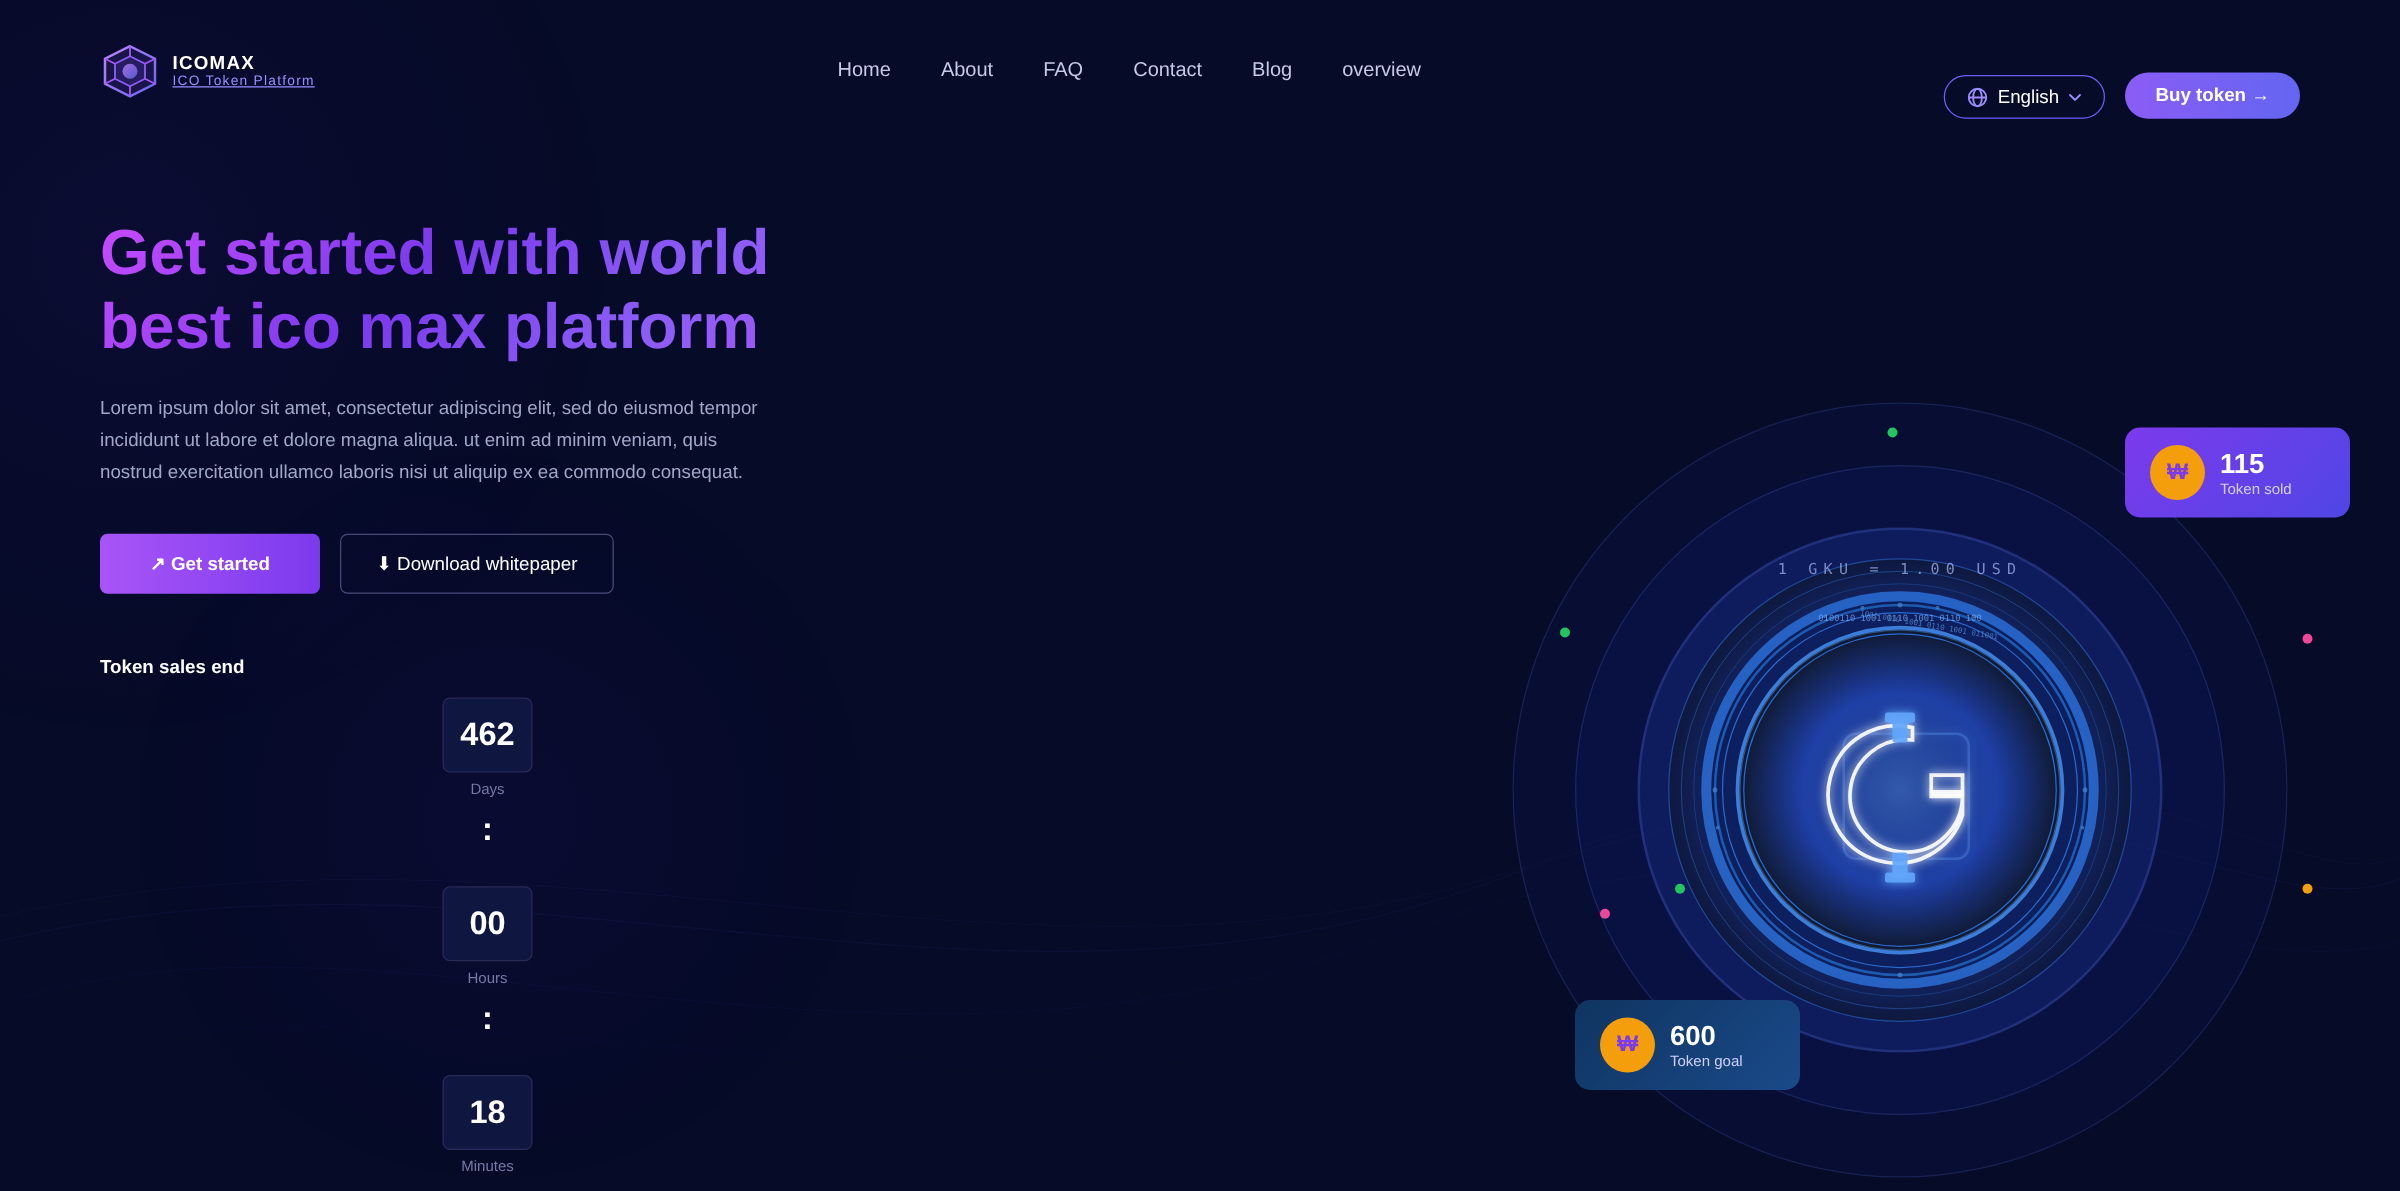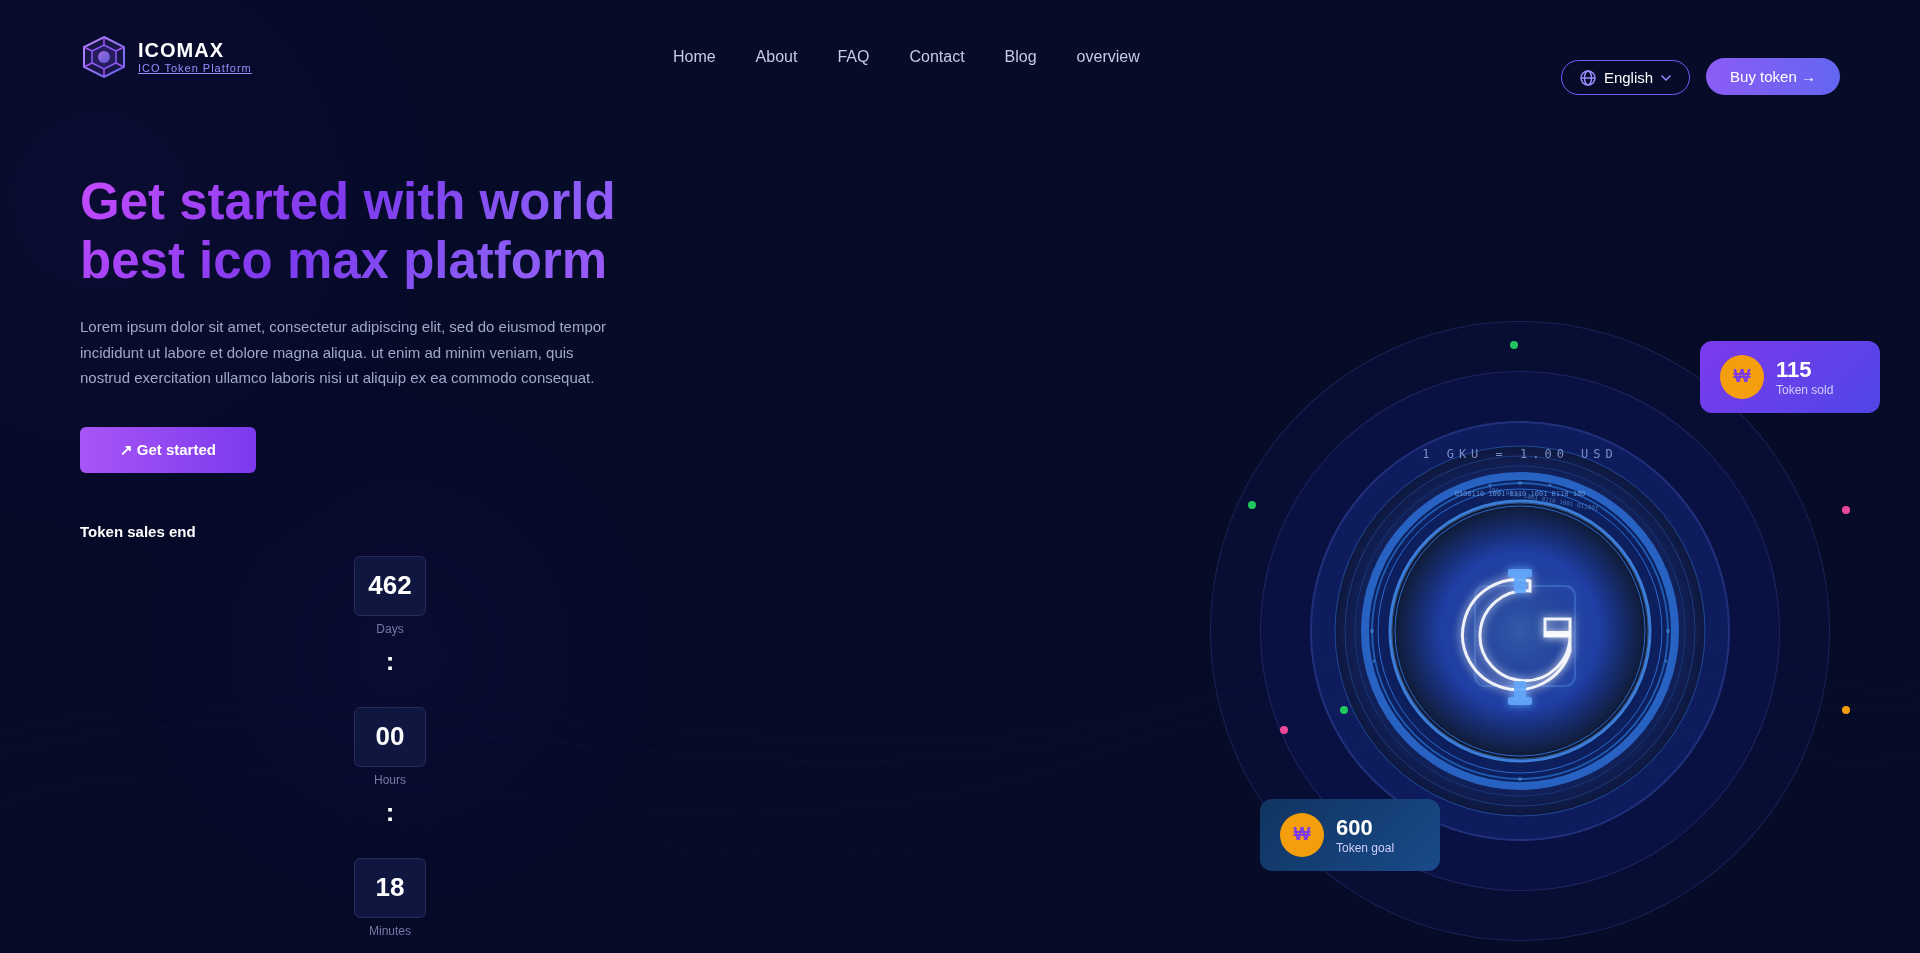--- a/index.html
+++ b/index.html
@@ -48,21 +48,21 @@
       width: 48px;
       height: 48px;
     }
 
     .logo-text-block {
       display: flex;
       flex-direction: column;
     }
 
     .logo-title {
-      font-size: 20px;
+      font-size: 15px;
       font-weight: 700;
       color: #fff;
       letter-spacing: 1px;
     }
 
     .logo-sub {
       font-size: 11px;
       color: #9b8dff;
       letter-spacing: 1px;
       text-decoration: underline;
@@ -101,21 +101,21 @@
       cursor: pointer;
     }
 
     .buy-token-btn {
       background: linear-gradient(90deg, #8b5cf6, #6366f1);
       border: none;
       border-radius: 25px;
       padding: 10px 24px;
       color: #fff;
       font-size: 15px;
-      font-weight: 400;
+      font-weight: 700;
       cursor: pointer;
       display: flex;
       align-items: center;
       gap: 8px;
       margin-top: 40px;
     }
 
     
     .hero {
       position: relative;
@@ -414,20 +414,23 @@
 <section class="hero">
 
   <div class="hero-left">
     <h1 class="hero-title">Get started with world best ico max platform</h1>
     <p class="hero-desc">Lorem ipsum dolor sit amet, consectetur adipiscing elit, sed do eiusmod tempor incididunt ut labore et dolore magna aliqua. ut enim ad minim veniam, quis nostrud exercitation ullamco laboris nisi ut aliquip ex ea commodo consequat.</p>
 
     <div class="hero-buttons">
       <button class="btn-primary">
         <span>↗ Get started</span>
       </button>
+      <button class="btn-secondary">
+        <span>⬇ Download whitepaper</span>
+      </button>
     </div>
 
     <div class="countdown-label">Token sales end</div>
     <div class="countdown">
       <div class="countdown-unit">
         <div class="countdown-box">462</div>
         <div class="countdown-name">Days</div>
       </div>
       <div class="countdown-sep">:</div>
       <div class="countdown-unit">

